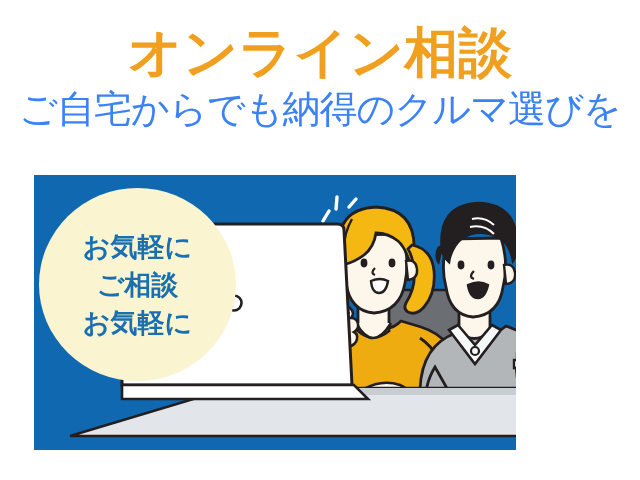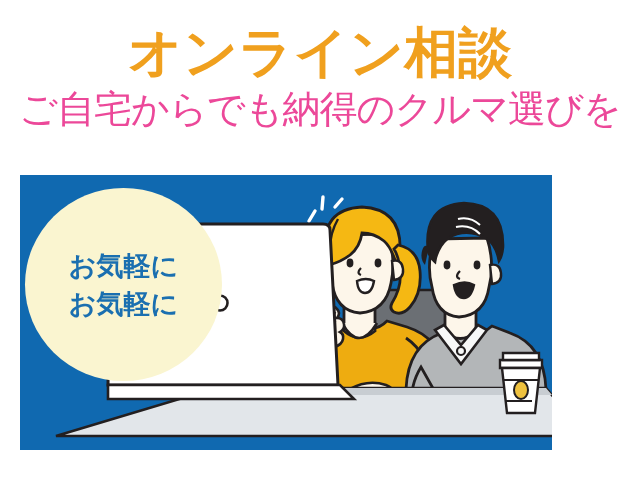--- a/index.html
+++ b/index.html
@@ -37,33 +37,33 @@
     font-weight: bold;
     color: #f0a01e;
     letter-spacing: 0px;
     white-space: nowrap;
     font-family: "DejaVu Sans", "Liberation Sans", sans-serif;
   }
   .subheadline {
     font-size: 38px;
     line-height: 46px;
     font-weight: 500;
-    color: #ec4899;
+    color: #3b82f6;
     letter-spacing: -1px;
     white-space: nowrap;
     margin-top: 2px;
     font-family: "DejaVu Sans", "Liberation Sans", sans-serif;
   }
 
   
   .panel {
     position: absolute;
-    left: 20px;
+    left: 34px;
     top: 175px;
-    width: 532px;
+    width: 482px;
     height: 275px;
     background: #1069b0;
     overflow: hidden;
   }
 
   
   .badge {
     position: absolute;
     left: 5px;
     top: 13px;
@@ -227,17 +227,18 @@
           <path d="M484 205 h34 M486 226 h26" fill="none" stroke="#231f20" stroke-width="1.8"></path>
 
           <ellipse cx="501" cy="215" rx="7" ry="9" fill="#efc23f" stroke="#231f20" stroke-width="2"></ellipse>
         </g>
 
       </g>
     </svg>
 
     <div class="badge">
       <div class="badge-line">お気軽に</div>
+      <div class="badge-line">ご相談</div>
       <div class="badge-line">お気軽に</div>
     </div>
 
   </div>
 </div>
 
 </body></html>

